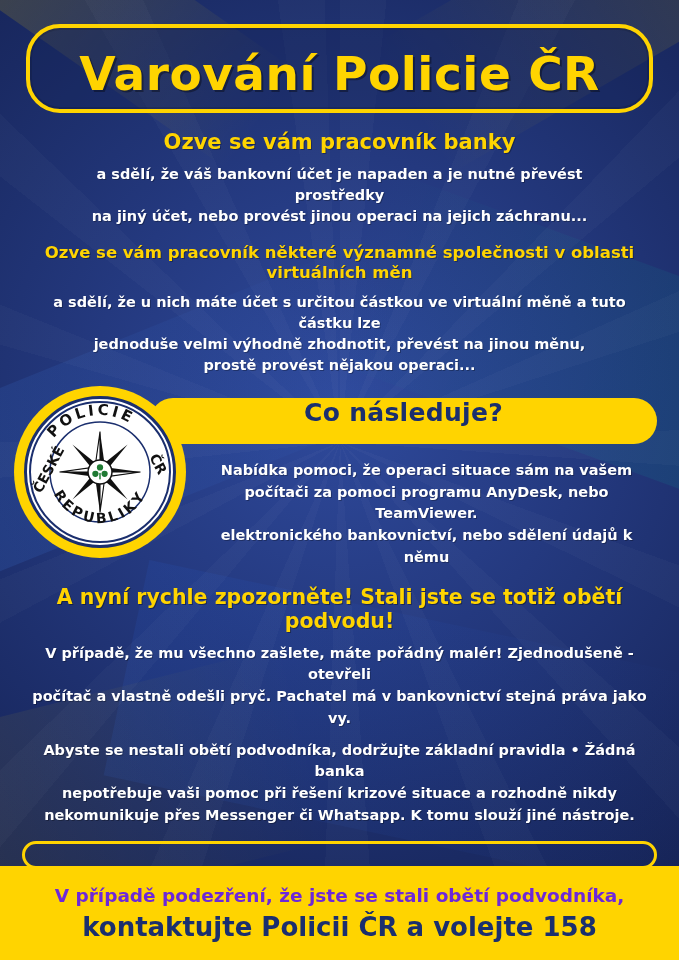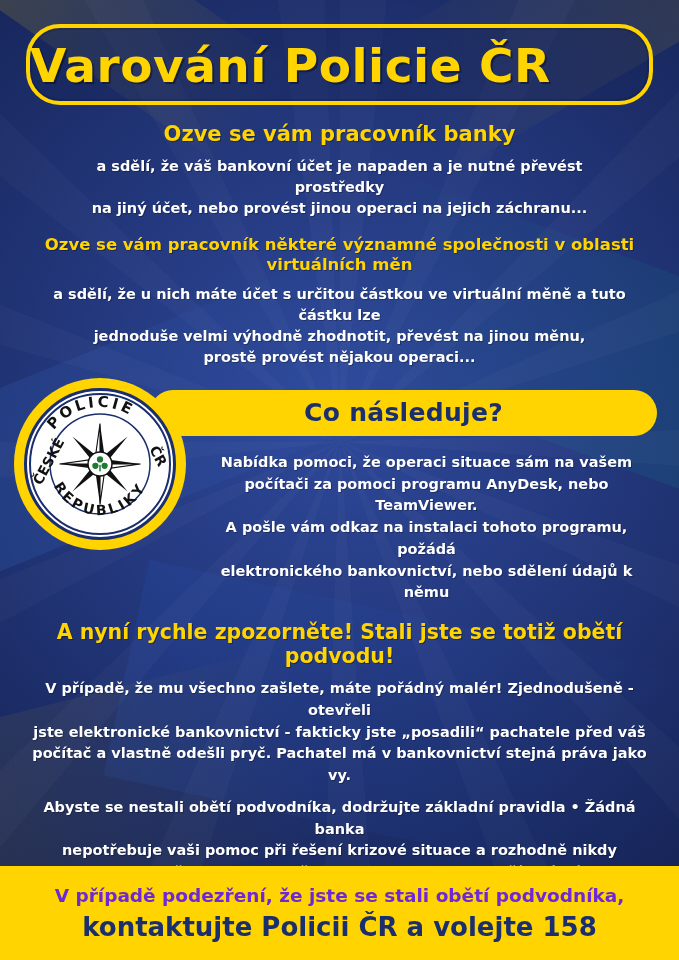--- a/index.html
+++ b/index.html
@@ -54,22 +54,22 @@
     z-index: 3;
     padding: 0 0 0 0;
   }
 
   
   .title-banner {
     margin: 24px 26px 0 26px;
     border: 4px solid #ffd400;
     border-radius: 34px;
     background: rgba(20,35,85,0.35);
-    text-align: left;
-    padding: 13px 0 11px 0;
+    text-align: center;
+    padding: 21px 0 11px 0;
     box-shadow: 0 0 0 2px rgba(0,0,0,0.12) inset;
   }
   .title-banner .title {
     font-family: "DejaVu Sans", sans-serif;
     font-weight: bold;
     font-size: 47px;
     letter-spacing: 0.5px;
     color: #ffd400;
     line-height: 1.05;
     text-shadow: 2px 2px 0 rgba(0,0,0,0.35);
@@ -102,21 +102,21 @@
     margin-top: 20px;
     height: 56px;
   }
   .pill {
     position: absolute;
     left: 150px; right: 22px; top: 2px;
     height: 46px;
     background: #ffd400;
     border-radius: 26px 26px 26px 26px;
     display: flex;
-    align-items: center;
+    align-items: flex-start;
     justify-content: center;
   }
   .pill .pill-text {
     color: #1b2f6e;
     font-weight: bold;
     font-size: 25px;
     letter-spacing: .3px;
   }
 
   
@@ -299,29 +299,27 @@
               </g>
             </g>
           </svg>
         </div>
       </div>
     </div>
 
     <div class="followed-text">
       <div>Nabídka pomoci, že operaci situace sám na vašem</div>
       <div>počítači za pomoci programu AnyDesk, nebo TeamViewer.</div>
-      <div>A pošle vám odkaz na instalaci tohoto programu, požádá</div>
       <div>elektronického bankovnictví, nebo sdělení údajů k němu</div>
     </div>
 
     <div class="warn-head">A nyní rychle zpozorněte! Stali jste se totiž obětí podvodu!</div>
 
     <div class="para">
       <div>V případě, že mu všechno zašlete, máte pořádný malér! Zjednodušeně - otevřeli</div>
-      <div>jste elektronické bankovnictví - fakticky jste „posadili“ pachatele před váš</div>
       <div>počítač a vlastně odešli pryč. Pachatel má v bankovnictví stejná práva jako vy.</div>
     </div>
 
     <div class="para">
       <div>Abyste se nestali obětí podvodníka, dodržujte základní pravidla • Žádná banka</div>
       <div>nepotřebuje vaši pomoc při řešení krizové situace a rozhodně nikdy</div>
       <div>nekomunikuje přes Messenger či Whatsapp. K tomu slouží jiné nástroje.</div>
     </div>
 
     <div class="advice-box">

